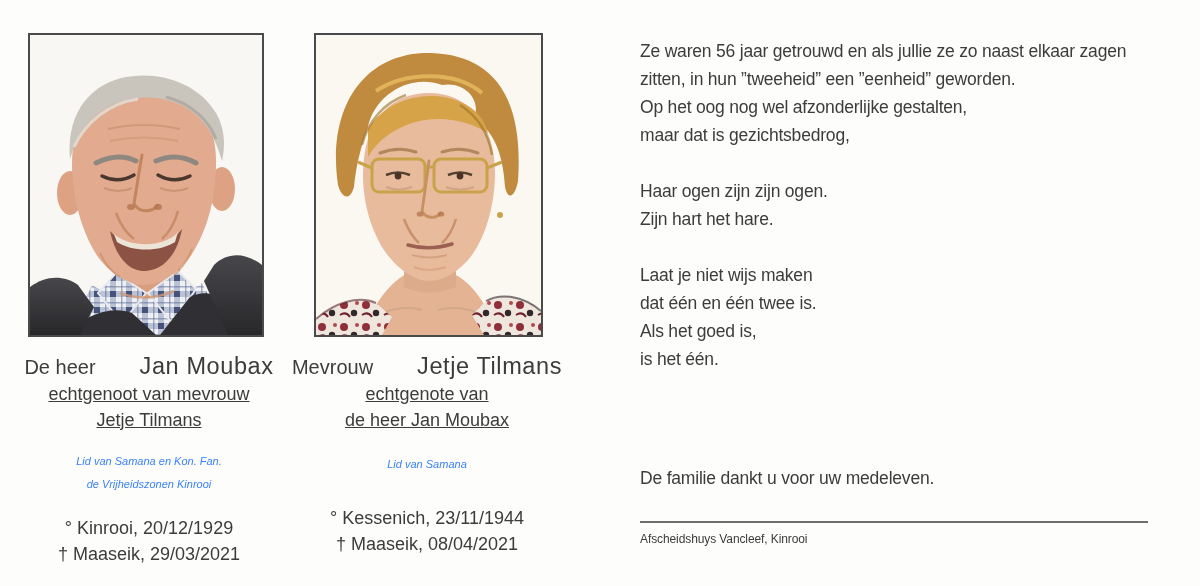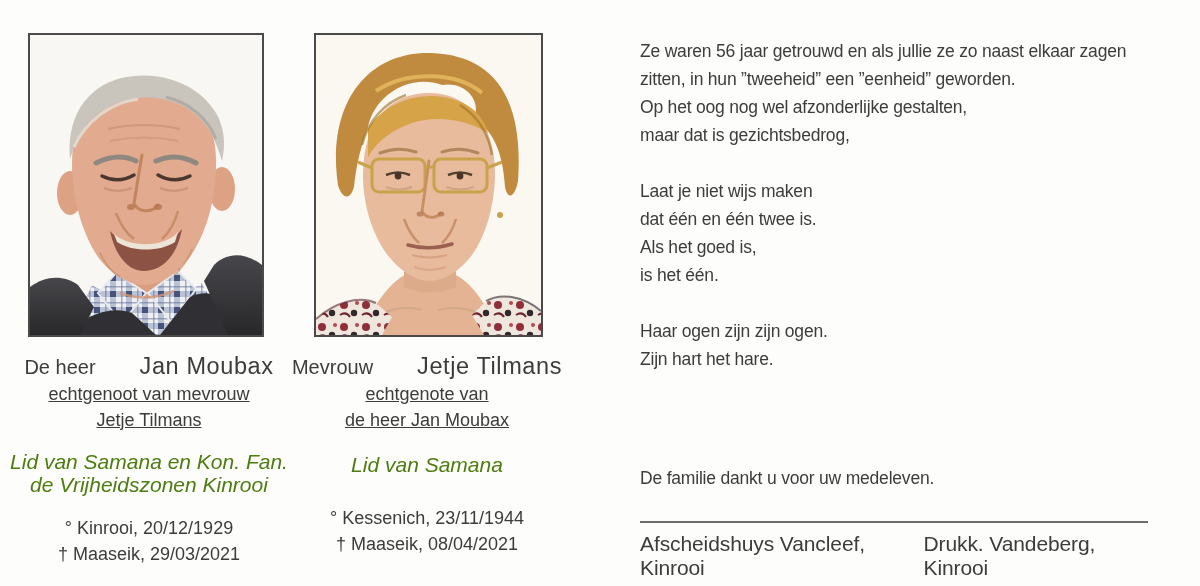--- a/index.html
+++ b/index.html
@@ -26,21 +26,21 @@
   
   .caption { position:absolute; top:352px; text-align:center; }
   .caption-left { left:8px;   width:282px; }
   .caption-mid  { left:288px; width:278px; }
 
   .name-line { font-size:20px; height:29px; line-height:29px; white-space:nowrap; }
   .name-line .ptitle { margin-right:5px; }
   .name-line .pname  { font-size:23.5px; letter-spacing:0.6px;margin-left:39px; }
 
   .rel   { font-size:18px; line-height:26px;text-decoration:underline; }
-  .memb  { font-style:italic; font-size:21px; line-height:23px; color:#4d7c0f; }
+  .memb  { font-style:italic; font-size:11px; line-height:23px; color:#3b82f6; }
   .caption-left .memb { margin-top:17px; }
   .caption-mid  .memb { margin-top:20px; }
   .dates { font-size:18px; line-height:26px; }
   .caption-left .dates { margin-top:19px; }
   .caption-mid  .dates { margin-top:29px; }
 
   
   .poem {
     position:absolute; left:640px; top:37px; width:540px;
     font-size:17.5px; line-height:28px; letter-spacing:-0.2px;
@@ -49,22 +49,22 @@
   .thanks {
     position:absolute; left:640px; top:468px; width:540px;
     font-size:17.5px; letter-spacing:-0.2px;
   }
   .divider {
     position:absolute; left:640px; top:521px; width:508px; height:2px;
     background:#6e6e6e;
   }
   .footer {
     position:absolute; left:640px; top:532px; width:516px;
-    display:flex; justify-content:center;
-    font-size:21px; letter-spacing:-0.1px;
+    display:flex; justify-content:space-between;
+    font-size:12px; letter-spacing:-0.1px;
   }
 </style>
 </head>
 <body>
 
 <div class="card">
 
   <div class="photo-frame photo-left">
     <svg viewBox="0 0 232 300" aria-hidden="true">
       <defs>
@@ -227,31 +227,30 @@
   </div>
 
   <div class="poem">
     <div class="stanza">
       <div>Ze waren 56 jaar getrouwd en als jullie ze zo naast elkaar zagen</div>
       <div>zitten, in hun ”tweeheid” een ”eenheid” geworden.</div>
       <div>Op het oog nog wel afzonderlijke gestalten,</div>
       <div>maar dat is gezichtsbedrog,</div>
     </div>
     <div class="stanza">
+      <div>Haar ogen zijn zijn ogen.</div>
+      <div>Zijn hart het hare.</div>
+    </div>
+    <div class="stanza">
       <div>Laat je niet wijs maken</div>
       <div>dat één en één twee is.</div>
       <div>Als het goed is,</div>
       <div>is het één.</div>
     </div>
-    <div class="stanza">
-      <div>Haar ogen zijn zijn ogen.</div>
-      <div>Zijn hart het hare.</div>
-    </div>
   </div>
 
   <div class="thanks">De familie dankt u voor uw medeleven.</div>
   <div class="divider"></div>
   <div class="footer">
     <span>Afscheidshuys Vancleef, Kinrooi</span>
-    <span>Drukk. Vandeberg, Kinrooi</span>
   </div>
 
 </div>
 
 </body></html>

